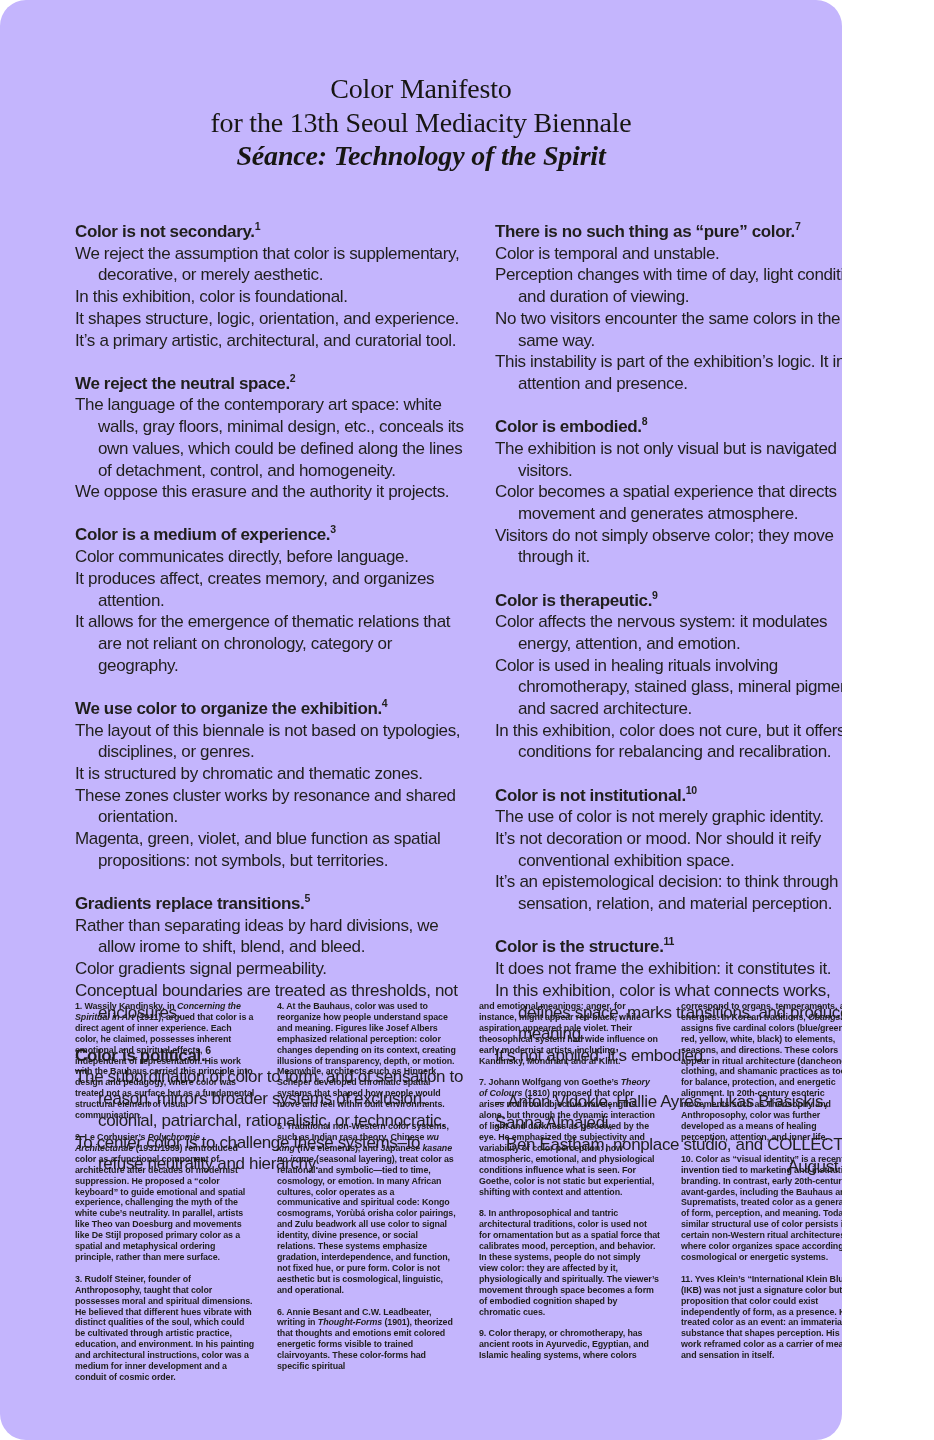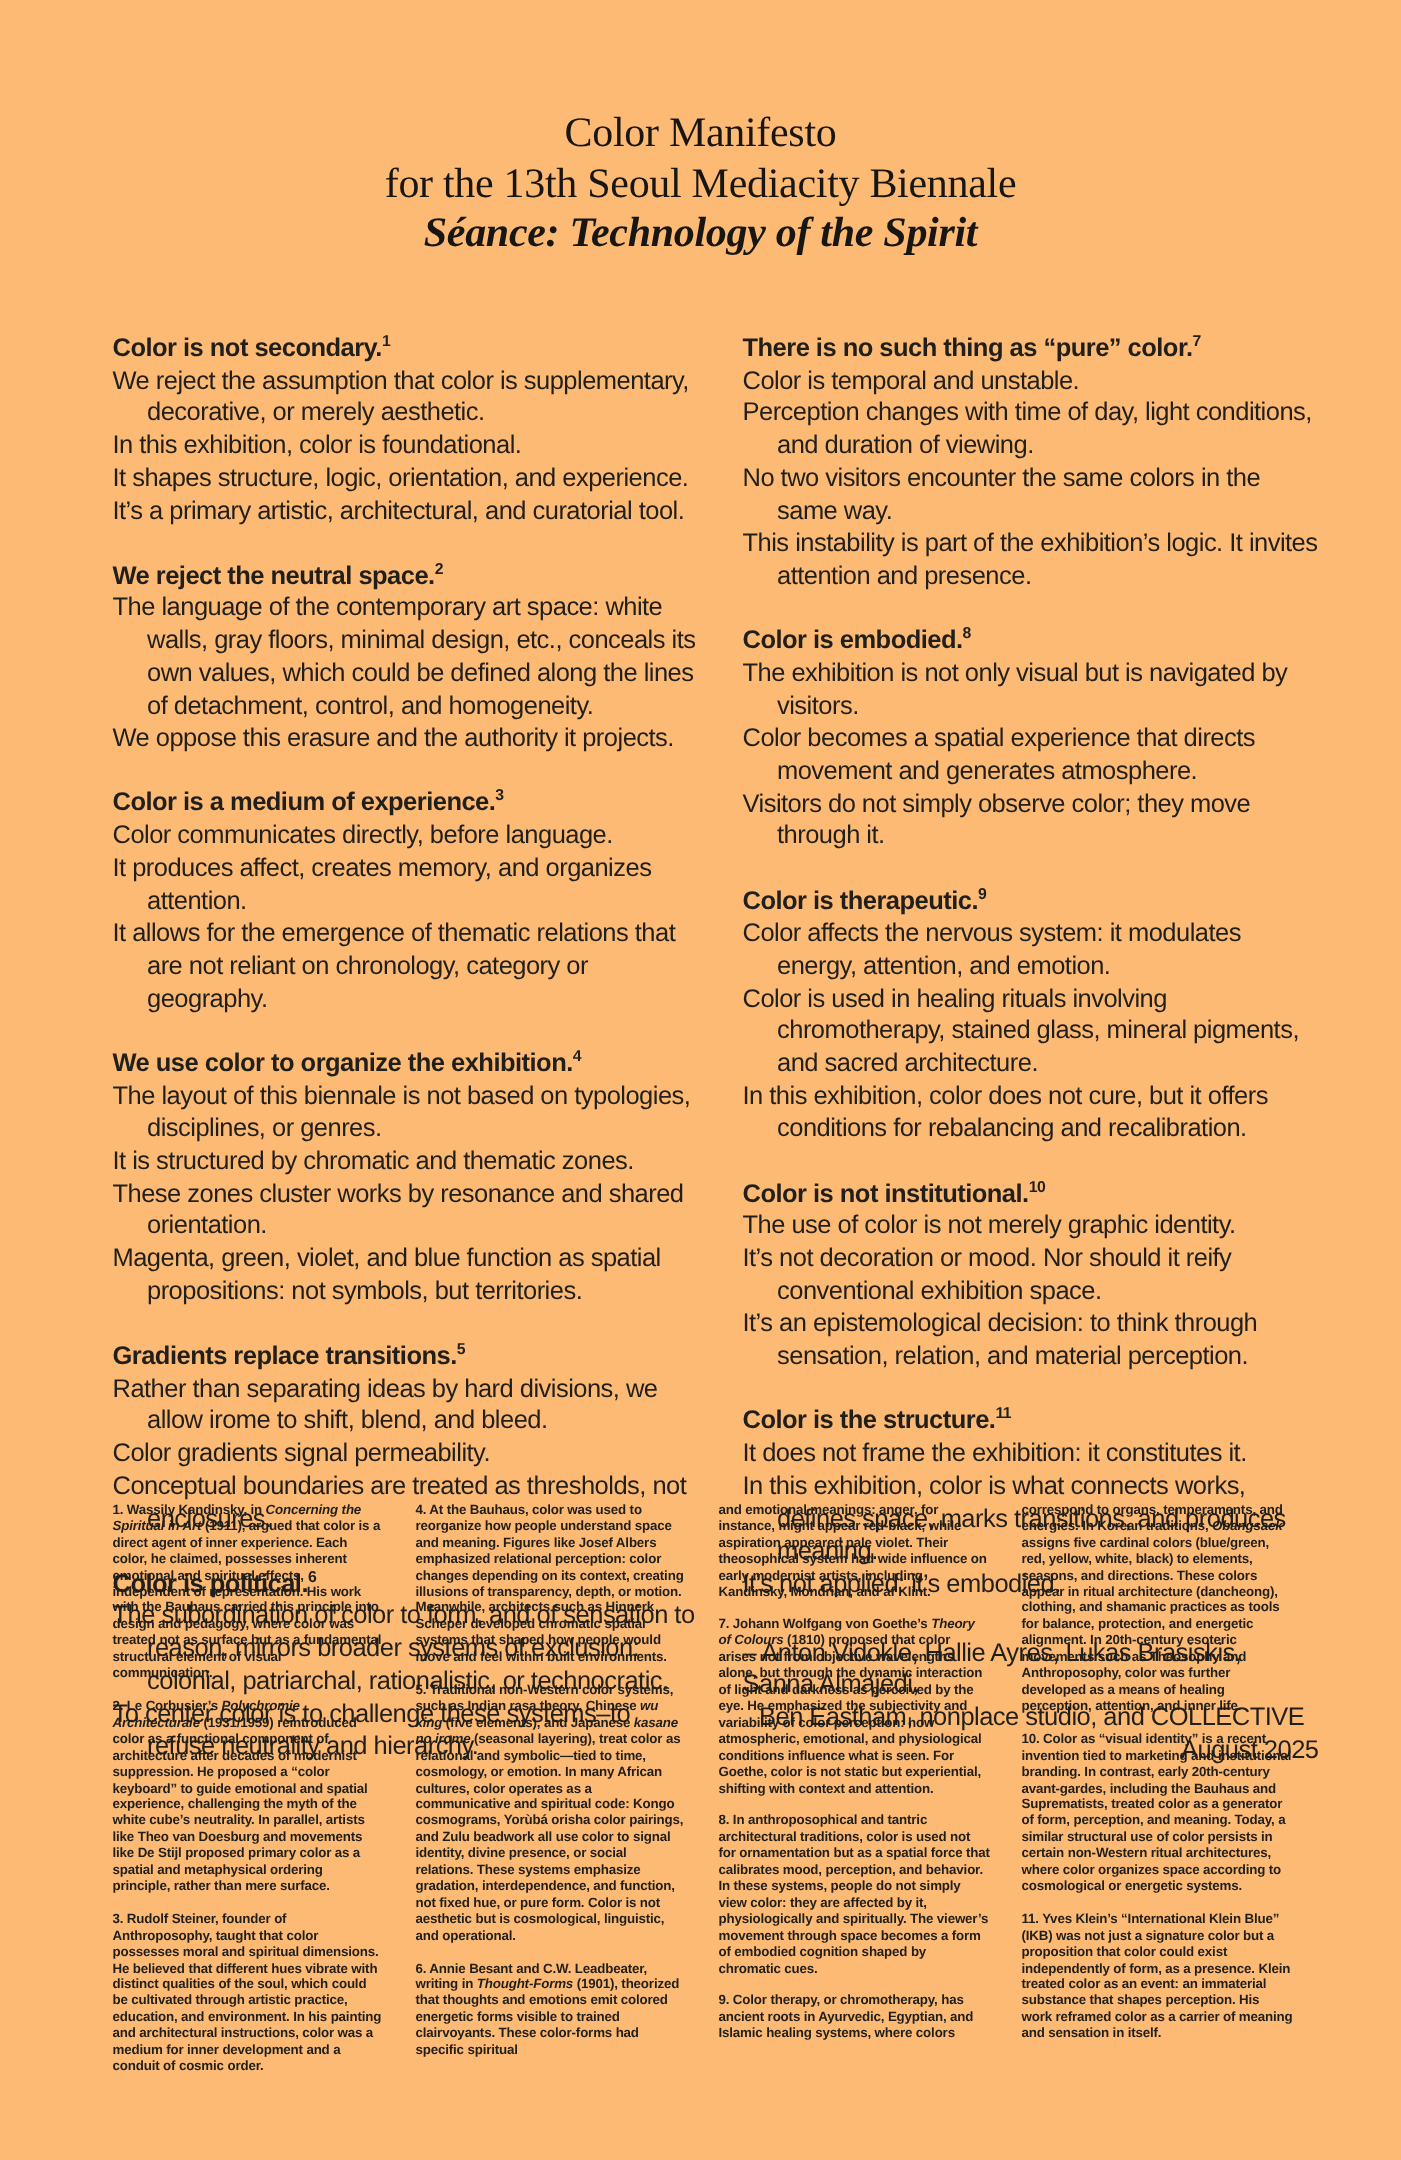--- a/index.html
+++ b/index.html
@@ -1,23 +1,24 @@
 <!DOCTYPE html>
 <html><head>
 <meta charset="utf-8">
 <style>
   html, body { margin: 0; padding: 0; }
   .page {
     position: relative;
-    width: 934px;
+    width: 842px;
     height: 1440px;
-    background: #fdba74;
+    background: #c4b5fd;
     color: #201f1c;
     font-family: "Liberation Sans", sans-serif;
     overflow: hidden;
+    border-radius: 26px;
   }
   
   .title-block {
     position: absolute;
     top: 72px;
     left: 0;
     width: 100%;
     text-align: center;
     font-family: "Liberation Serif", serif;
     font-size: 28px;

